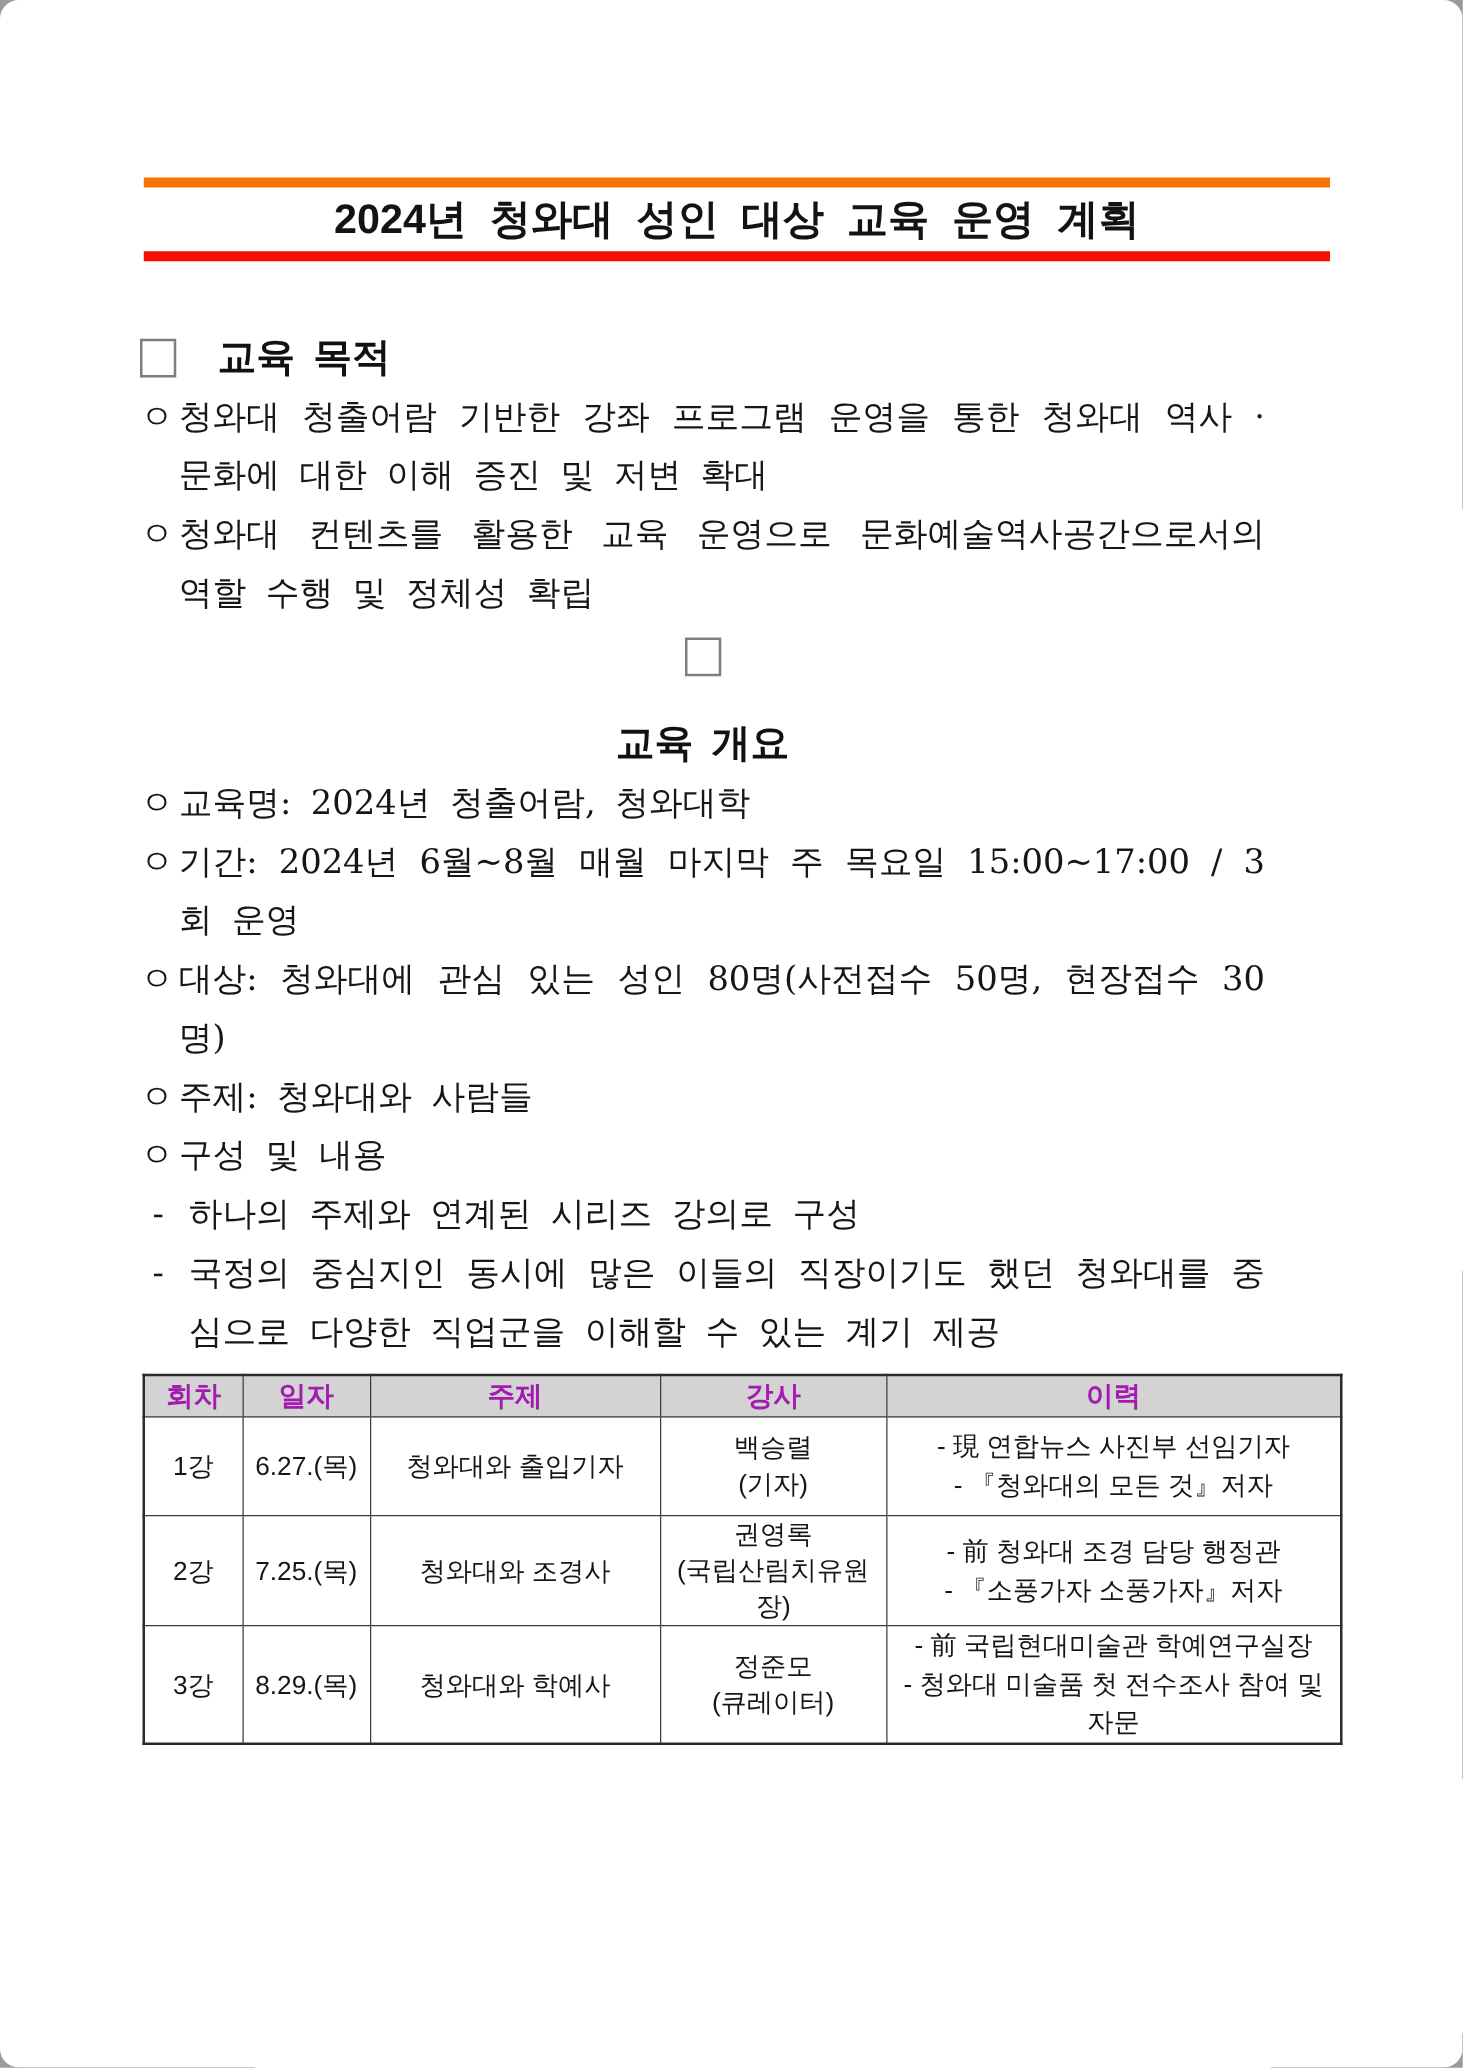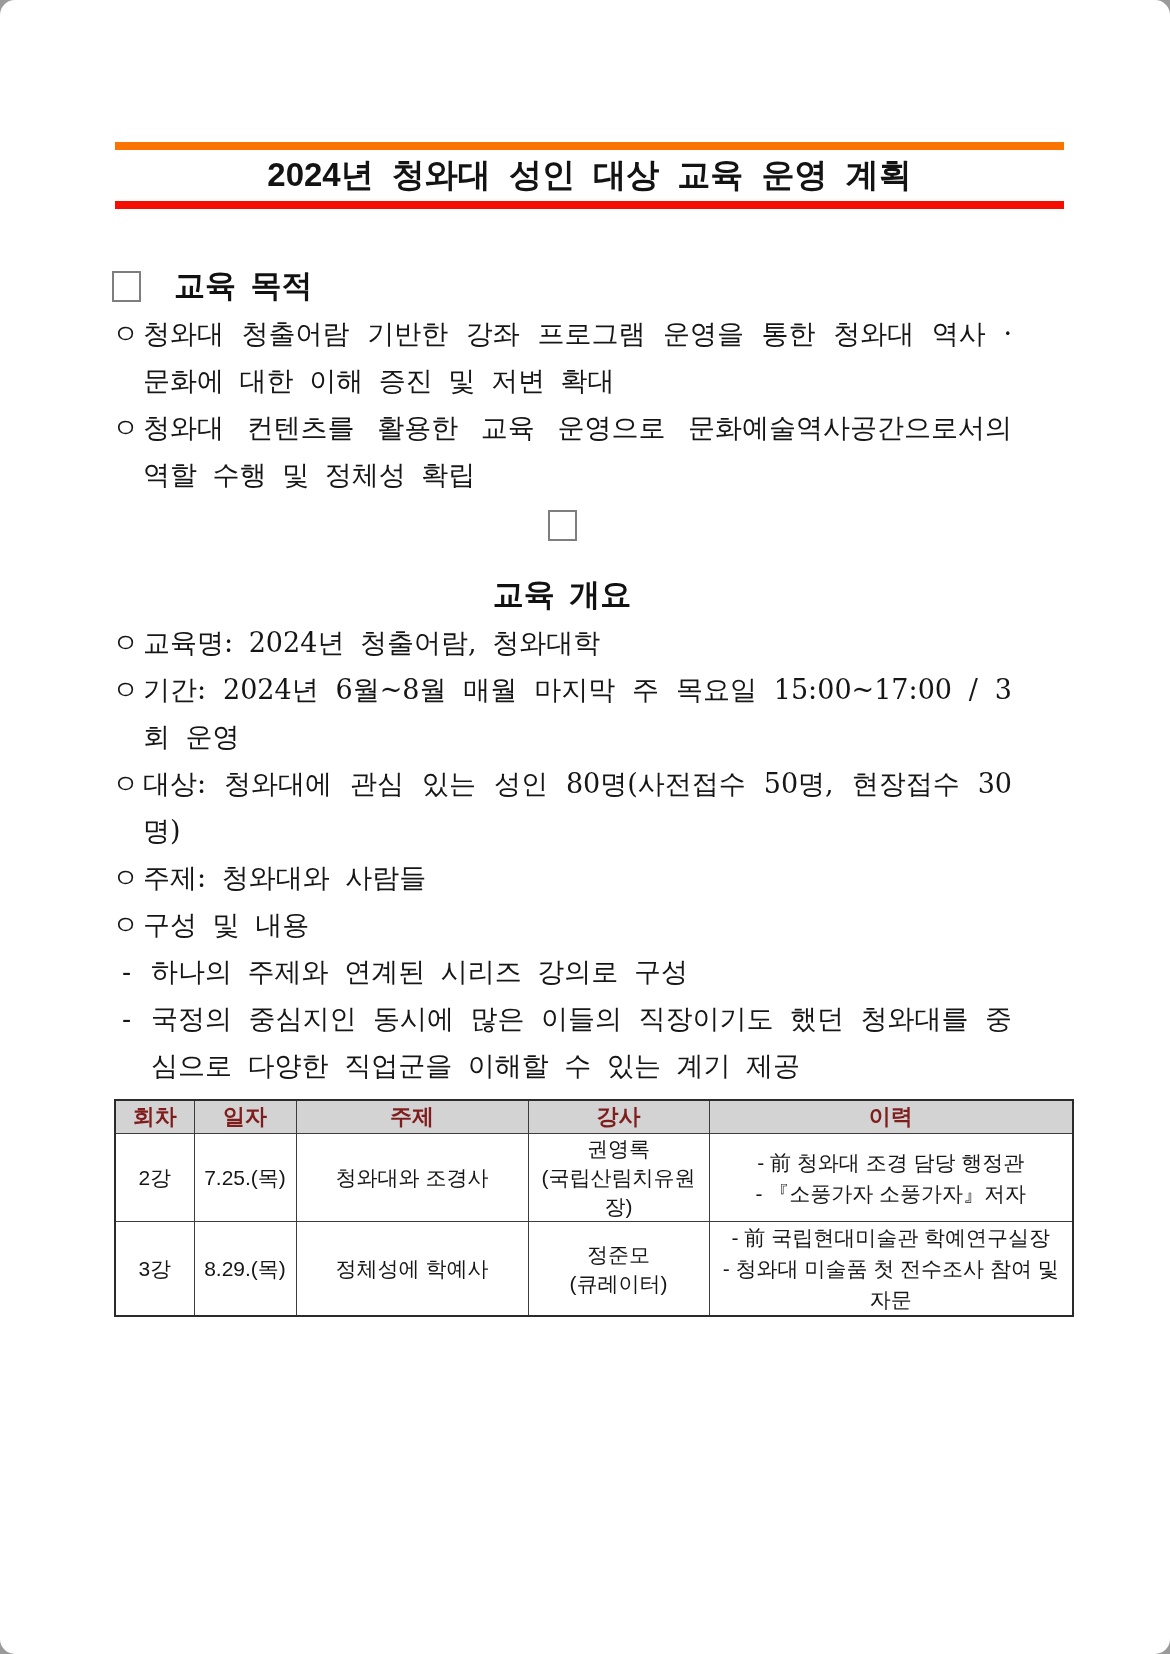--- a/index.html
+++ b/index.html
@@ -87,21 +87,21 @@
   table.schedule col.c3{width:232px;}
   table.schedule col.c4{width:181px;}
   table.schedule col.c5{width:364px;}
   table.schedule th{
     border:1px solid #3c3c3c;
     font-size:22px;
     font-weight:bold;
     height:30px;
     text-align:center;
     vertical-align:middle;
-    color:#7f1d1d;
+    color:#a21caf;
     margin-top:48px;
   }
   table.schedule td{
     border:1px solid #3c3c3c;
     font-size:21px;
     height:78px;
     text-align:center;
     vertical-align:middle;
     color:#161616;
     padding:0;
@@ -190,36 +190,49 @@
         <tr>
           <th style="background: rgb(211, 211, 211);">회차</th>
           <th style="background: rgb(211, 211, 211);">일자</th>
           <th style="background: rgb(211, 211, 211);">주제</th>
           <th style="background: rgb(211, 211, 211);">강사</th>
           <th style="background: rgb(211, 211, 211);">이력</th>
         </tr>
       </thead>
       <tbody>
         <tr>
+          <td>1강</td>
+          <td>6.27.(목)</td>
+          <td>청와대와 출입기자</td>
+          <td class="lect">
+            <div class="l1">백승렬</div>
+            <div class="l2">(기자)</div>
+          </td>
+          <td class="career">
+            <div>- 現 연합뉴스 사진부 선임기자</div>
+            <div>- 『청와대의 모든 것』저자</div>
+          </td>
+        </tr>
+        <tr>
           <td>2강</td>
           <td>7.25.(목)</td>
           <td>청와대와 조경사</td>
           <td class="lect">
             <div class="l1">권영록</div>
             <div class="l2">(국립산림치유원장)</div>
           </td>
           <td class="career">
             <div>- 前 청와대 조경 담당 행정관</div>
             <div>- 『소풍가자 소풍가자』저자</div>
           </td>
         </tr>
         <tr>
           <td>3강</td>
           <td>8.29.(목)</td>
-          <td>정체성에 학예사</td>
+          <td>청와대와 학예사</td>
           <td class="lect">
             <div class="l1">정준모</div>
             <div class="l2">(큐레이터)</div>
           </td>
           <td class="career">
             <div>- 前 국립현대미술관 학예연구실장</div>
             <div>- 청와대 미술품 첫 전수조사 참여 및 자문</div>
           </td>
         </tr>
       </tbody>

